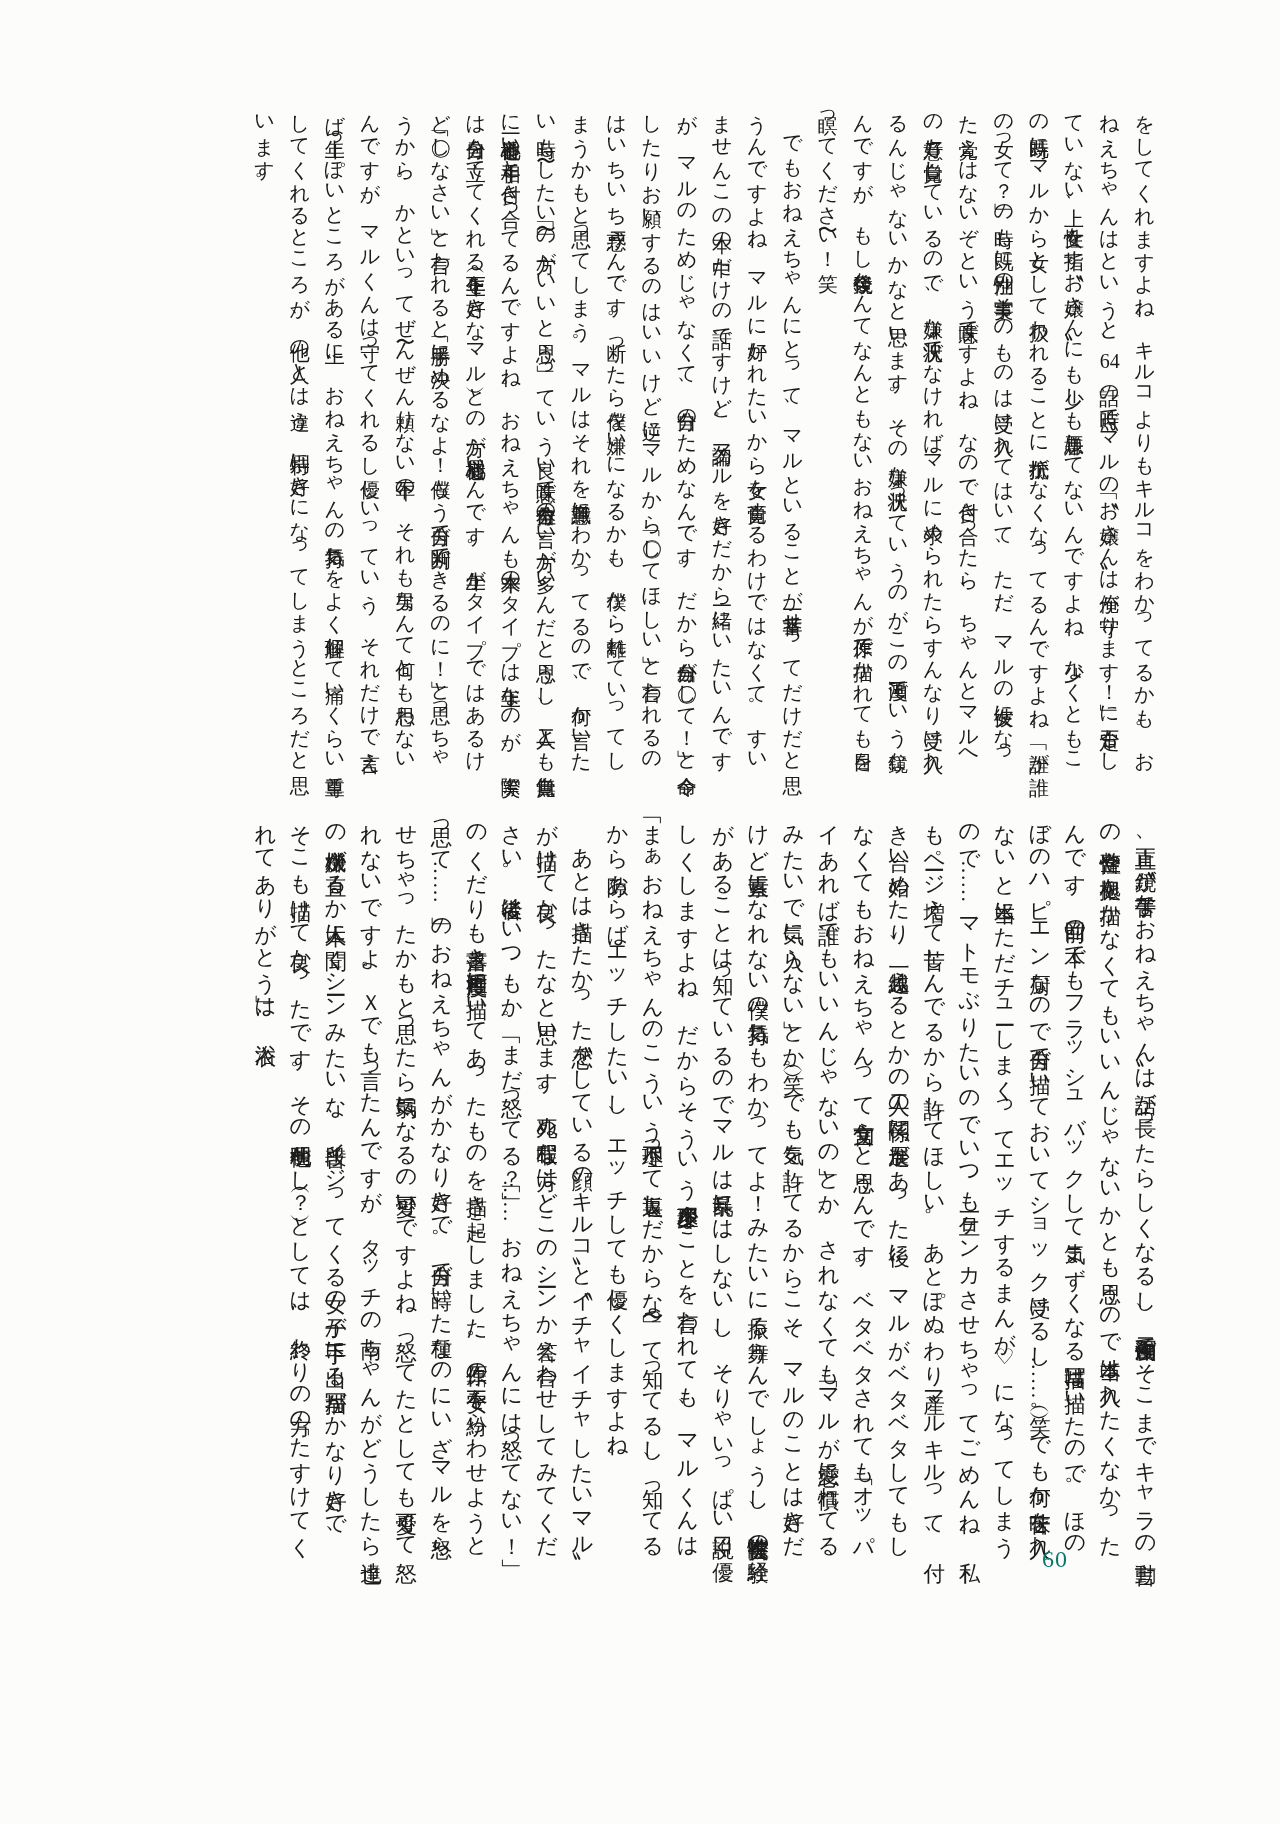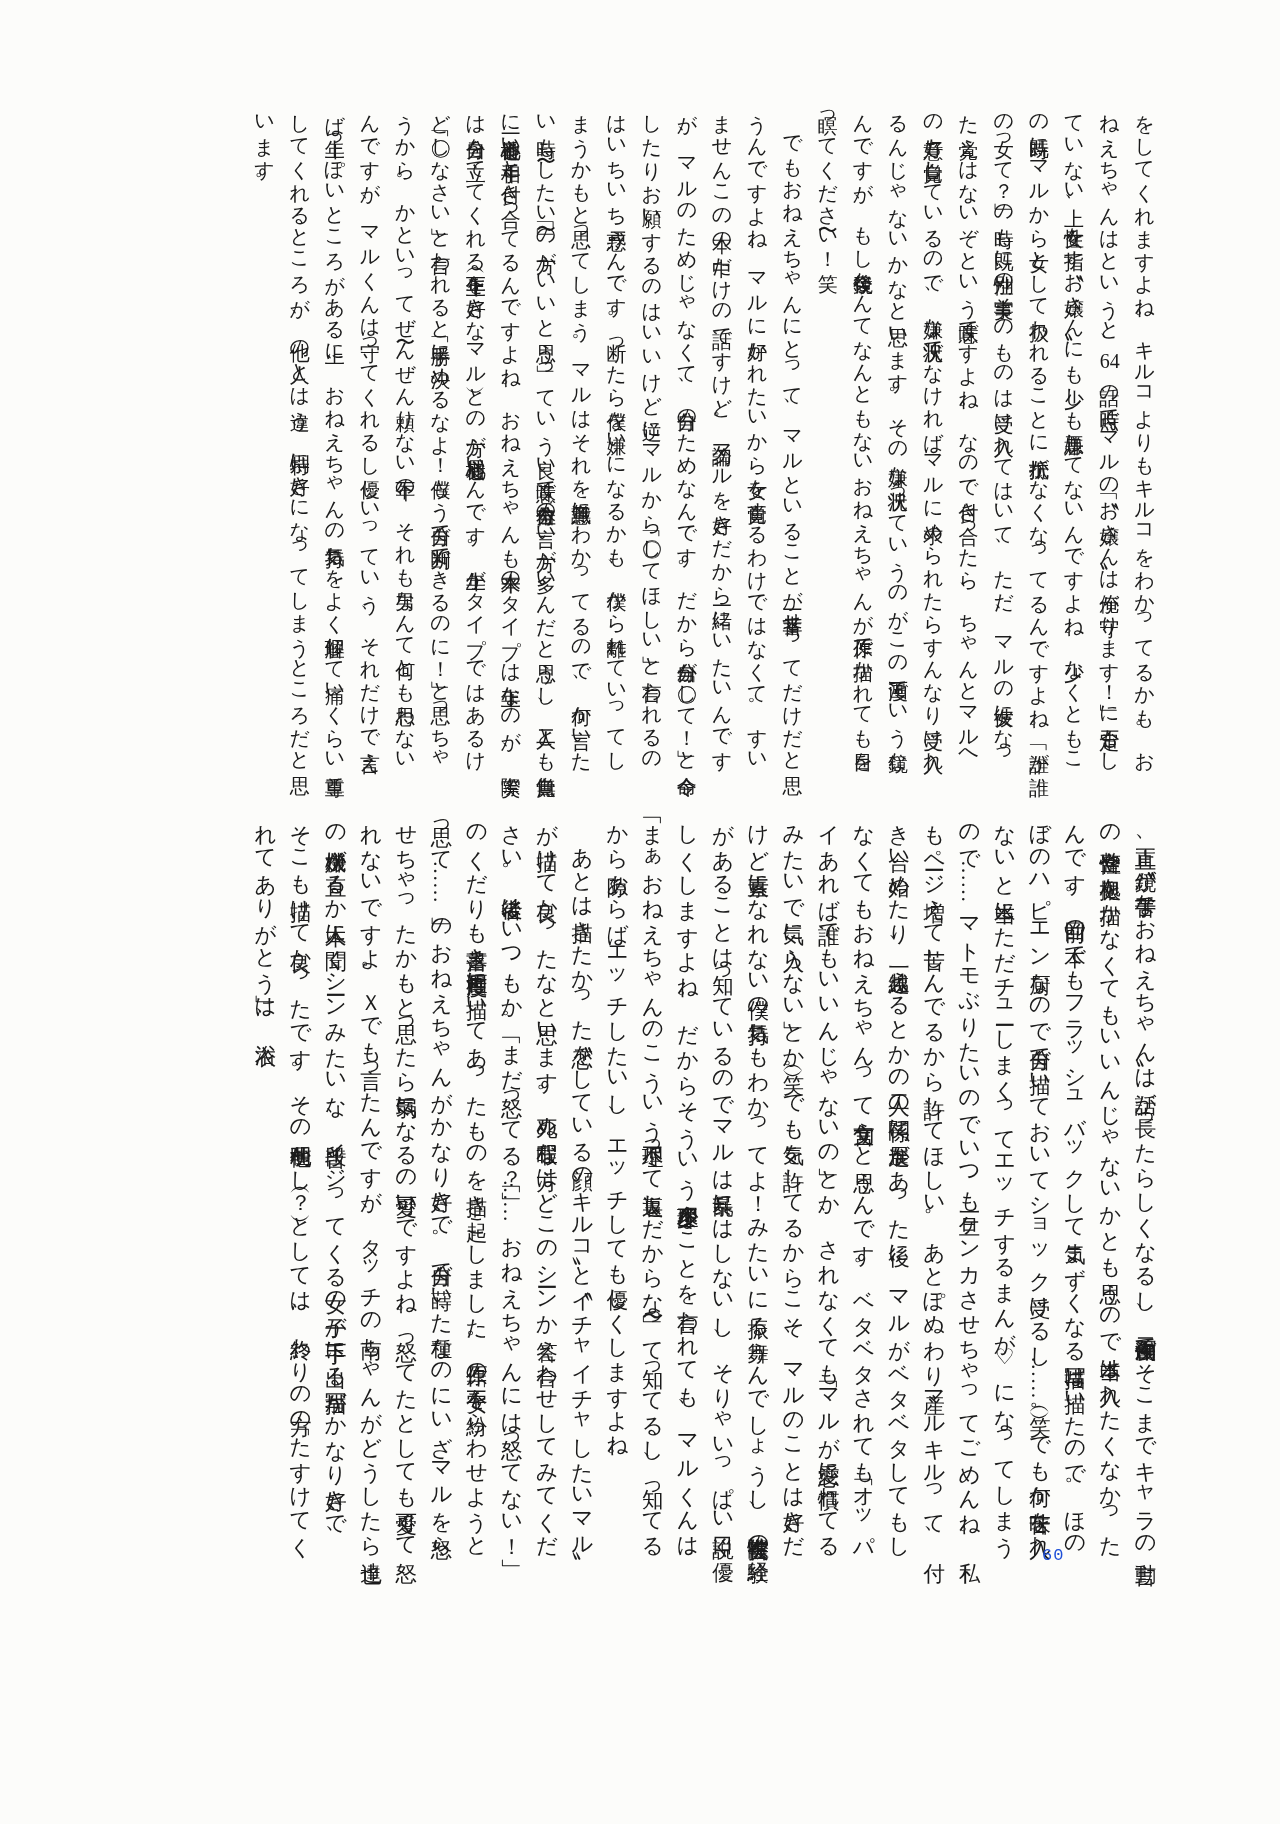--- a/index.html
+++ b/index.html
@@ -47,24 +47,24 @@
     text-indent: 1em;
   }
   .tcy {
     text-combine-upright: all;
     -webkit-text-combine: horizontal;
   }
   .page-number {
     position: absolute;
     top: 1546px;
     left: 1042px;
-    font-size: 17px;
-    color: #1d4ed8;
+    font-size: 24px;
+    color: #0f766e;
     letter-spacing: 1px;
-    font-family: Liberation Mono, monospace;
+    font-family: Liberation Serif, serif;
   }
 </style>
 </head>
 <body>
 
 <div class="page">
   <section class="text-block top">
       <p>をしてくれますよね。キルコよりもキルコをわかってるかも。おねえちゃんはというと、<span class="tcy">64</span>話の時点でマルの「〝お嬢さん〟は俺が守ります！」に否定もしていない上、女性を指す〝お嬢さん〟にも少しも嫌悪してないんですよね。少なくともこの時既にマルから女として扱われることに抵抗がなくなってるんですよね。「誰が誰の女って？」の時も既に性別の事実そのものは受け入れてはいて、ただ、マルの彼女になった覚えはないぞという意味ですよね。なので付き合ったら、ちゃんとマルへの好意も自覚しているので、嫌な状況でなければマルに求められたらすんなり受け入れるんじゃないかなと思います。その嫌な状況っていうのがこの漫画でいう鏡なんですが、もし今後鏡なんてなんともないおねえちゃんが原作で描かれても目を瞑ってくださ〜い！笑</p>
       <p class="indent">でもおねえちゃんにとって、マルといることが一番幸せってだけだと思うんですよね。マルに好かれたいから女を自覚するわけではなくて。すいませんこの本の中だけの話ですけど。勿論マルを好きだから一緒にいたいんですが、マルのためじゃなくて、自分のためなんです。だから自分が「〇〇して！」と命令したりお願いするのはいいけど逆にマルから「〇〇してほしい」と言われるのはいちいち戸惑うんです。断ったら僕を嫌いになるかも、僕から離れていってしまうかもと思ってしまう。マルはそれを無意識にわかってるので、何か言いたい時も「〜したい」「〜の方がいいと思う」っていう良い意味で自分本位の言い方が多いんだと思うし、二人とも無自覚に一番心地良い相手と付き合ってるんですよね。おねえちゃんも本来のタイプは年上なのが、実際は自分を立ててくれる年下（年上を好きなマル）との方が居心地良いんです。年上がタイプではあるけど「〇〇しなさい」と言われると「勝手に決めるなよ！僕もう自分で判断できるのに！」と思っちゃうから。かといってぜ〜んぜん頼りない年下の、それも男なんて何とも思わないんですが、マルくんは守ってくれるし優しいっていう、それだけで言えば年上っぽいところがある上に、おねえちゃんの気持ちをよく理解して痛いくらい尊重してくれるところが、他の人とは違う、特別に好きになってしまうところだと思います。</p>
     </section>

